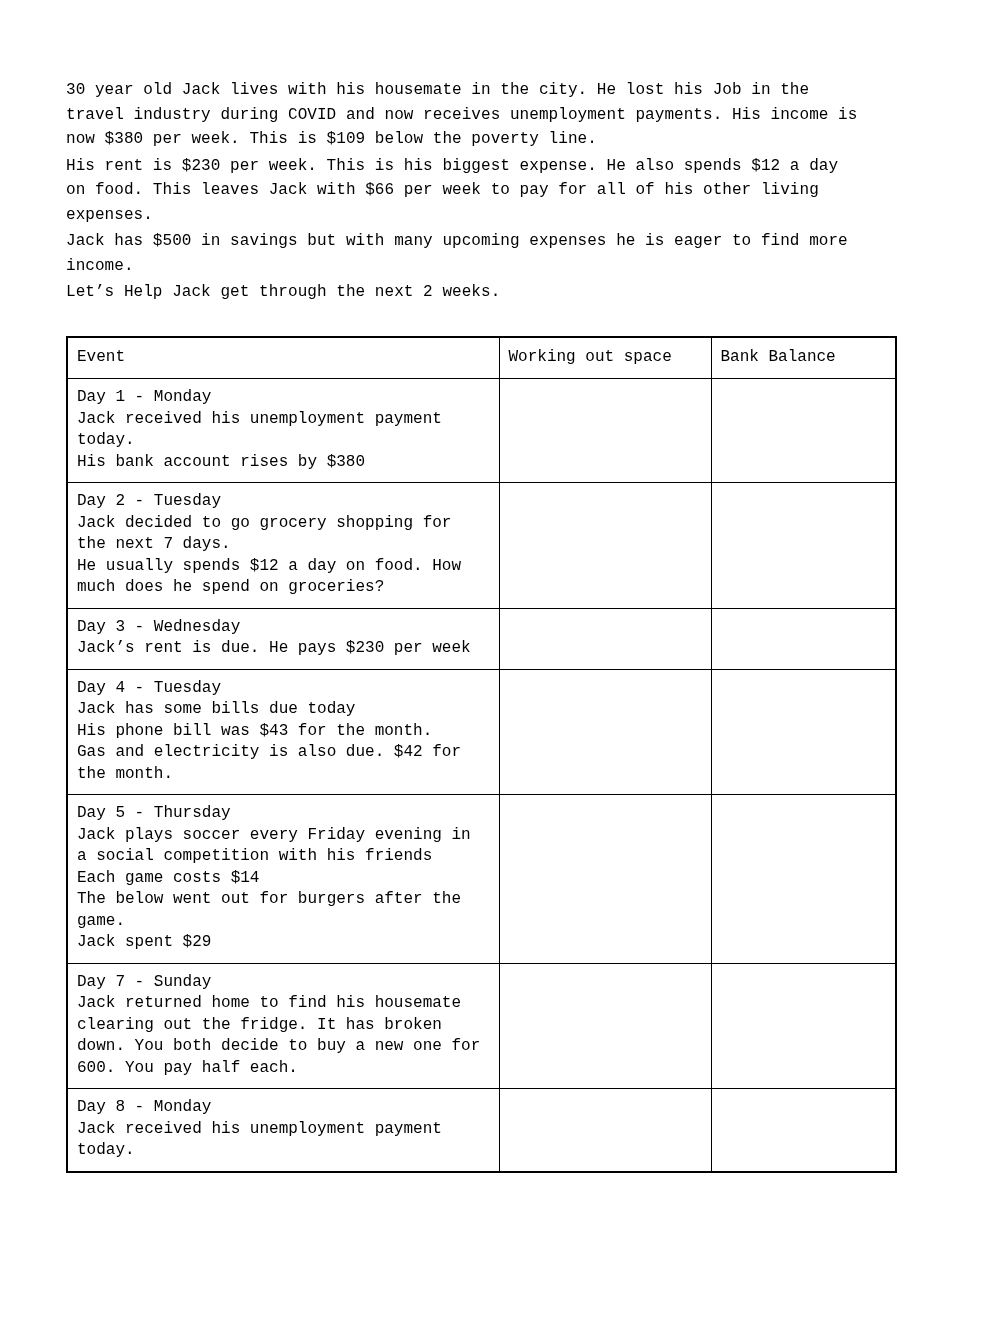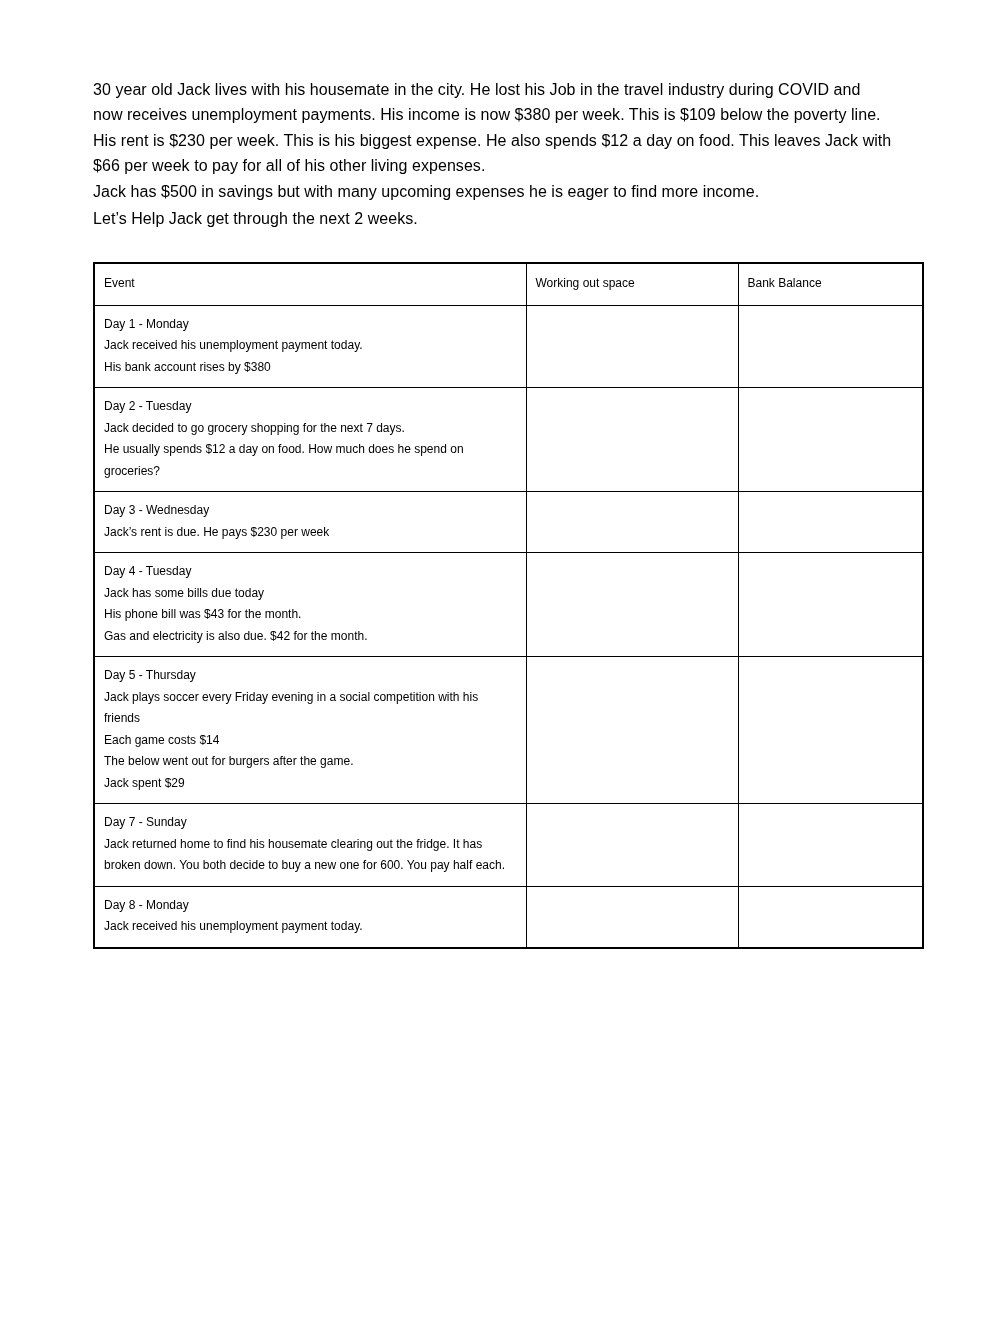--- a/index.html
+++ b/index.html
@@ -12,21 +12,22 @@
     height: 1318px;
     font-family: "Liberation Sans", sans-serif;
     color: #000000;
     -webkit-font-smoothing: antialiased;
   }
   .page {
     position: relative;
     width: 1000px;
     height: 1318px;
     box-sizing: border-box;
-    padding: 78px 66px 0 93px;
+    padding: 78px 66px 0 66px;
+    font-family: Liberation Mono, monospace;
   }
   .intro {
     margin: 0;
     font-size: 16px;
     line-height: 24.5px;
     letter-spacing: 0.05px;
     max-width: 800px;
   }
   .intro + .intro {
     margin-top: 2px;
@@ -44,21 +45,21 @@
   table.ledger col.c-event    { width: 432px; }
   table.ledger col.c-working  { width: 212px; }
   table.ledger col.c-balance  { width: 185px; }
 
   table.ledger th,
   table.ledger td {
     border: 1.6px solid #000000;
     vertical-align: top;
     text-align: left;
     font-weight: normal;
-    font-size: 12px;
+    font-size: 16px;
     line-height: 21.5px;
     padding: 8px 9px 9px 9px;
   }
   table.ledger thead th {
     padding-top: 9px;
     padding-bottom: 10px;
   }
   .cell-line {
     display: block;
     white-space: pre-wrap;

